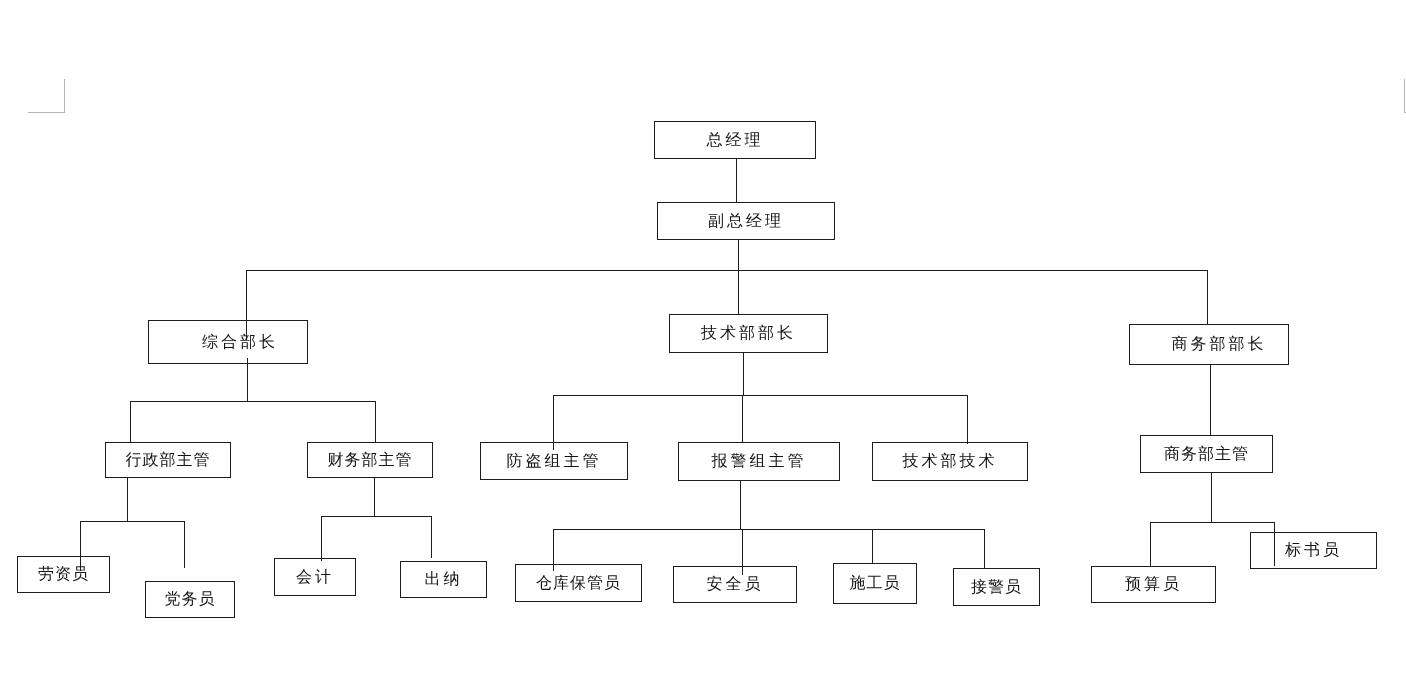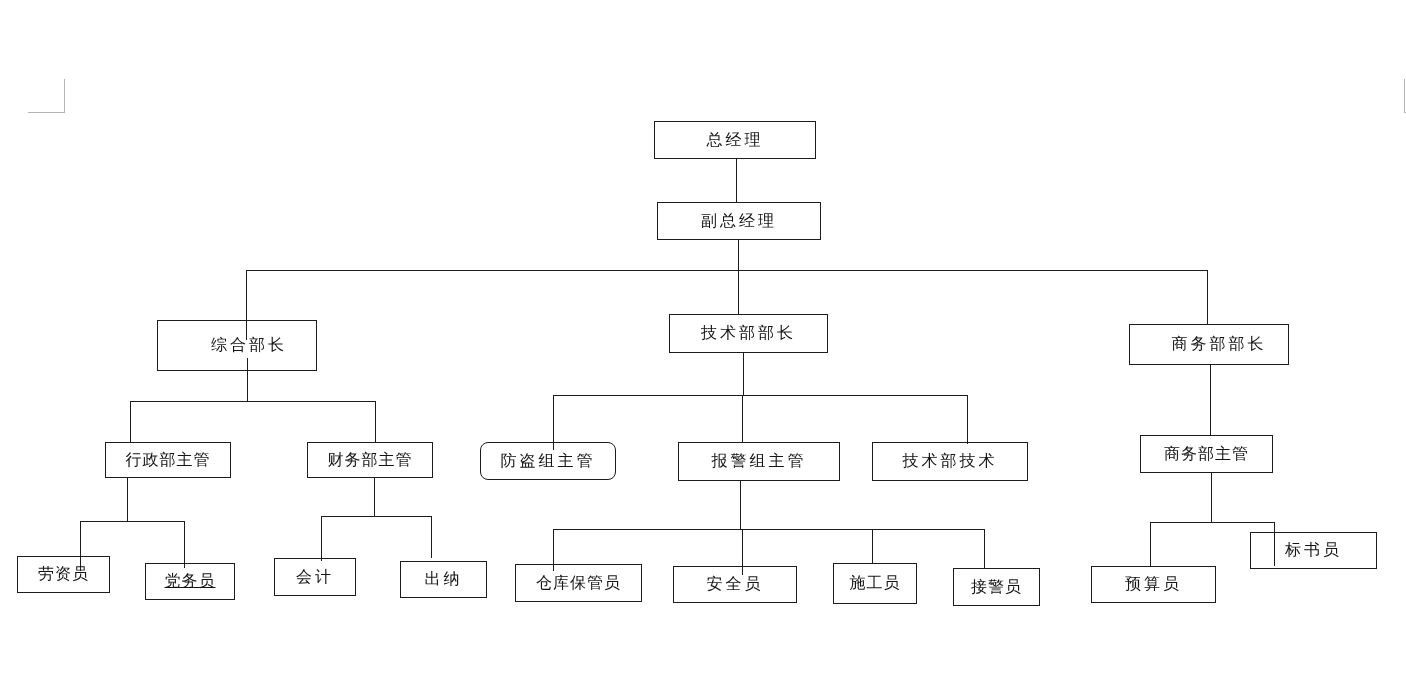--- a/index.html
+++ b/index.html
@@ -85,32 +85,32 @@
   <div class="line" style="left:872px; top:529px; width:1px; height:34px;"></div>
   <div class="line" style="left:984px; top:529px; width:1px; height:39px;"></div>
 
   <div class="line" style="left:1210px;top:365px; width:1px; height:70px;"></div>
   <div class="line" style="left:1211px;top:473px; width:1px; height:49px;"></div>
   <div class="line" style="left:1150px;top:522px; width:125px; height:1px;"></div>
   <div class="line" style="left:1150px;top:522px; width:1px; height:44px;"></div>
   <div class="line" style="left:1274px;top:522px; width:1px; height:44px;"></div>
 
   <div class="node" style="left:654px; top:121px; width:162px; height:38px;">总经理</div>
-  <div class="node" style="left:657px; top:202px; width:164px; height:38px;">副总经理</div>
-  <div class="node" style="left:157px; top:320px; width:160px; height:51px;padding-left:24px;">综合部长</div>
+  <div class="node" style="left:657px; top:202px; width:178px; height:38px;">副总经理</div>
+  <div class="node" style="left:148px; top:320px; width:160px; height:44px;padding-left:24px;">综合部长</div>
   <div class="node" style="left:669px; top:314px; width:159px; height:39px;">技术部部长</div>
   <div class="node" style="left:1129px;top:324px; width:160px; height:41px;padding-left:20px;">商务部部长</div>
   <div class="node" style="left:66px;  top:442px; width:126px; height:36px; letter-spacing:1px;margin-left:39px;">行政部主管</div>
   <div class="node" style="left:307px; top:442px; width:126px; height:36px; letter-spacing:1px;">财务部主管</div>
-  <div class="node" style="left:480px; top:442px; width:136px; height:38px;border-radius:8px;">防盗组主管</div>
+  <div class="node" style="left:480px; top:442px; width:148px; height:38px;">防盗组主管</div>
   <div class="node" style="left:678px; top:442px; width:162px; height:39px;">报警组主管</div>
   <div class="node" style="left:872px; top:442px; width:156px; height:39px;">技术部技术</div>
   <div class="node" style="left:1140px;top:435px; width:133px; height:38px; letter-spacing:1px;">商务部主管</div>
   <div class="node" style="left:17px;  top:556px; width:93px;  height:37px; letter-spacing:1px;">劳资员</div>
-  <div class="node" style="left:145px; top:563px; width:90px;  height:37px; letter-spacing:1px;text-decoration:underline;">党务员</div>
+  <div class="node" style="left:145px; top:581px; width:90px;  height:37px; letter-spacing:1px;">党务员</div>
   <div class="node" style="left:274px; top:558px; width:82px;  height:38px;">会计</div>
   <div class="node" style="left:400px; top:561px; width:87px;  height:37px;">出纳</div>
   <div class="node" style="left:515px; top:564px; width:127px; height:38px; letter-spacing:1px;">仓库保管员</div>
   <div class="node" style="left:673px; top:566px; width:124px; height:37px;">安全员</div>
   <div class="node" style="left:833px; top:563px; width:84px;  height:41px; letter-spacing:1px;">施工员</div>
   <div class="node" style="left:953px; top:568px; width:87px;  height:38px; letter-spacing:1px;">接警员</div>
   <div class="node" style="left:1091px;top:566px; width:125px; height:37px;">预算员</div>
   <div class="node" style="left:1250px;top:532px; width:127px; height:37px;">标书员</div>
 
 </div>

